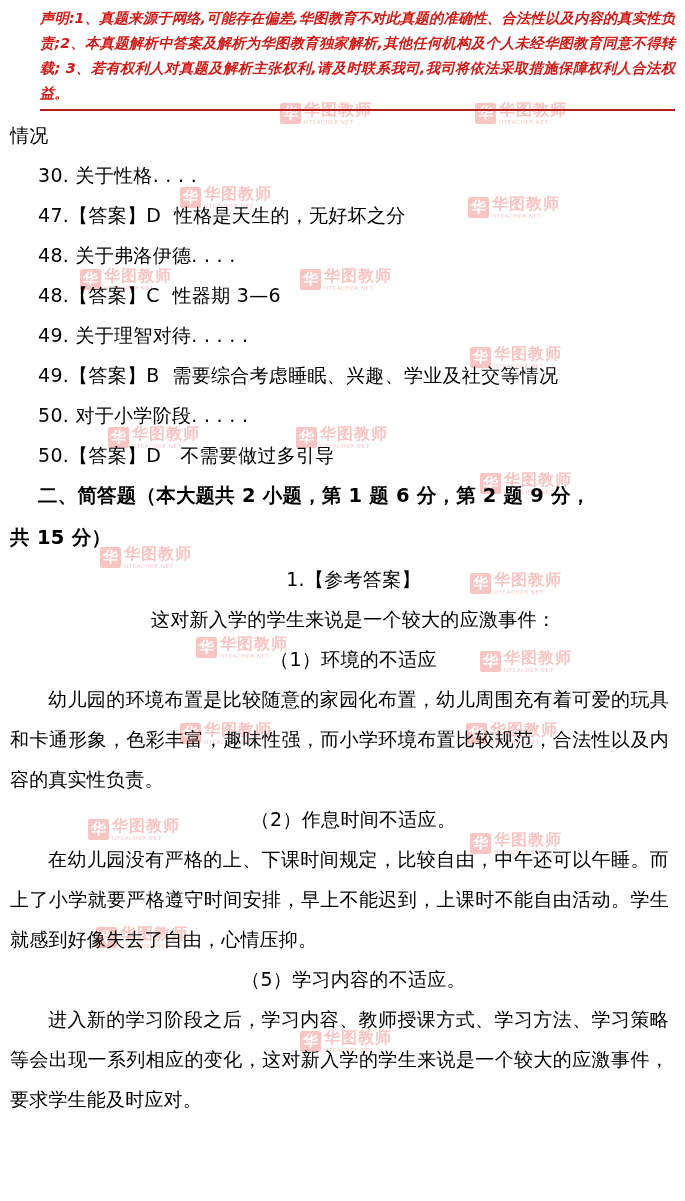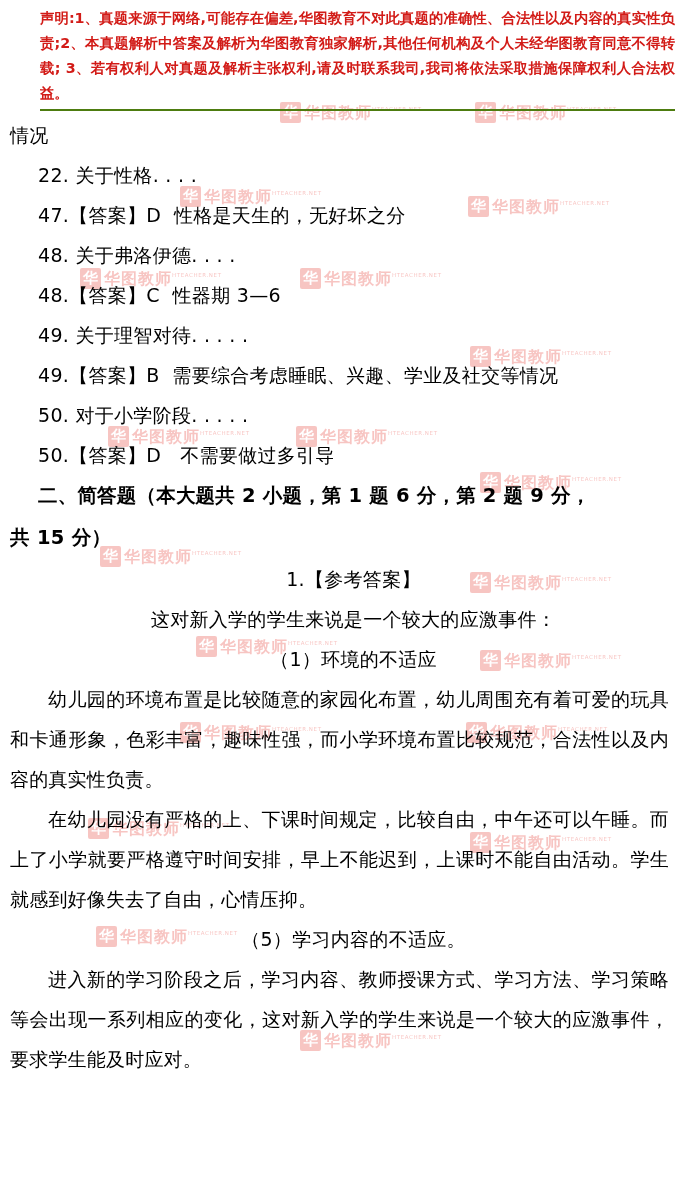--- a/index.html
+++ b/index.html
@@ -21,23 +21,24 @@
     width: 685px;
     height: 1201px;
     box-sizing: border-box;
     padding: 0;
   }
 
   
   .disclaimer {
     position: relative;
     margin: 6px 10px 0 40px;
-    border-bottom: 2px solid #4d7c0f;
+    border-bottom: 2px solid #b91c1c;
     padding-bottom: 3px;
     z-index: 3;
+    font-style: italic;
   }
   .disclaimer p {
     margin: 0;
     font-size: 14.3px;
     line-height: 25px;
     color: #d21b17;
     font-weight: bold;
     text-align: justify;
     letter-spacing: -0.1px;
   }
@@ -100,21 +101,21 @@
     color: #ffffff;
     font-size: 15px;
     font-weight: bold;
     line-height: 21px;
     text-align: center;
     border-radius: 2px;
     font-family: "DejaVu Sans", sans-serif;
   }
   .wm .txt {
     display: flex;
-    flex-direction: row;
+    flex-direction: column;
     line-height: 1;
   }
   .wm .txt .cn {
     font-size: 16px;
     font-weight: bold;
     color: #e8413a;
     letter-spacing: 1px;
   }
   .wm .txt .en {
     font-size: 5.5px;
@@ -270,32 +271,33 @@
         </div>
       </div>
     </div>
 
   <div class="disclaimer">
     <p><span class="lead">声明:</span><span>1、真题来源于网络,可能存在偏差,华图教育不对此真题的准确性、合法性以及内容的真实性负责;2、本真题解析中答案及解析为华图教育独家解析,其他任何机构及个人未经华图教育同意不得转载; 3、若有权利人对真题及解析主张权利,请及时联系我司,我司将依法采取措施保障权利人合法权益。</span></p>
   </div>
 
   <div class="content" id="content">
       <div class="line">情况</div>
-      <div class="line indent1">22. 关于性格. . . .</div>
+      <div class="line indent1">30. 关于性格. . . .</div>
       <div class="line indent1">47.【答案】D  性格是天生的，无好坏之分</div>
       <div class="line indent1">48. 关于弗洛伊德. . . .</div>
       <div class="line indent1">48.【答案】C  性器期 3—6</div>
       <div class="line indent1">49. 关于理智对待. . . . .</div>
       <div class="line indent1">49.【答案】B  需要综合考虑睡眠、兴趣、学业及社交等情况</div>
       <div class="line indent1">50. 对于小学阶段. . . . .</div>
       <div class="line indent1">50.【答案】D   不需要做过多引导</div>
       <div class="line heading">二、简答题（本大题共 2 小题，第 1 题 6 分，第 2 题 9 分，</div>
       <div class="line heading-cont">共 15 分）</div>
       <div class="line indent2">1.【参考答案】</div>
       <div class="line indent2">这对新入学的学生来说是一个较大的应激事件：</div>
       <div class="line indent2">（1）环境的不适应</div>
       <div class="line just">幼儿园的环境布置是比较随意的家园化布置，幼儿周围充有着可爱的玩具和卡通形象，色彩丰富，趣味性强，而小学环境布置比较规范，合法性以及内容的真实性负责。</div>
+      <div class="line indent2">（2）作息时间不适应。</div>
       <div class="line just">在幼儿园没有严格的上、下课时间规定，比较自由，中午还可以午睡。而上了小学就要严格遵守时间安排，早上不能迟到，上课时不能自由活动。学生就感到好像失去了自由，心情压抑。</div>
       <div class="line indent2">（5）学习内容的不适应。</div>
       <div class="line just">进入新的学习阶段之后，学习内容、教师授课方式、学习方法、学习策略等会出现一系列相应的变化，这对新入学的学生来说是一个较大的应激事件，要求学生能及时应对。</div>
     </div>
 
 </div>
 
 </body></html>

